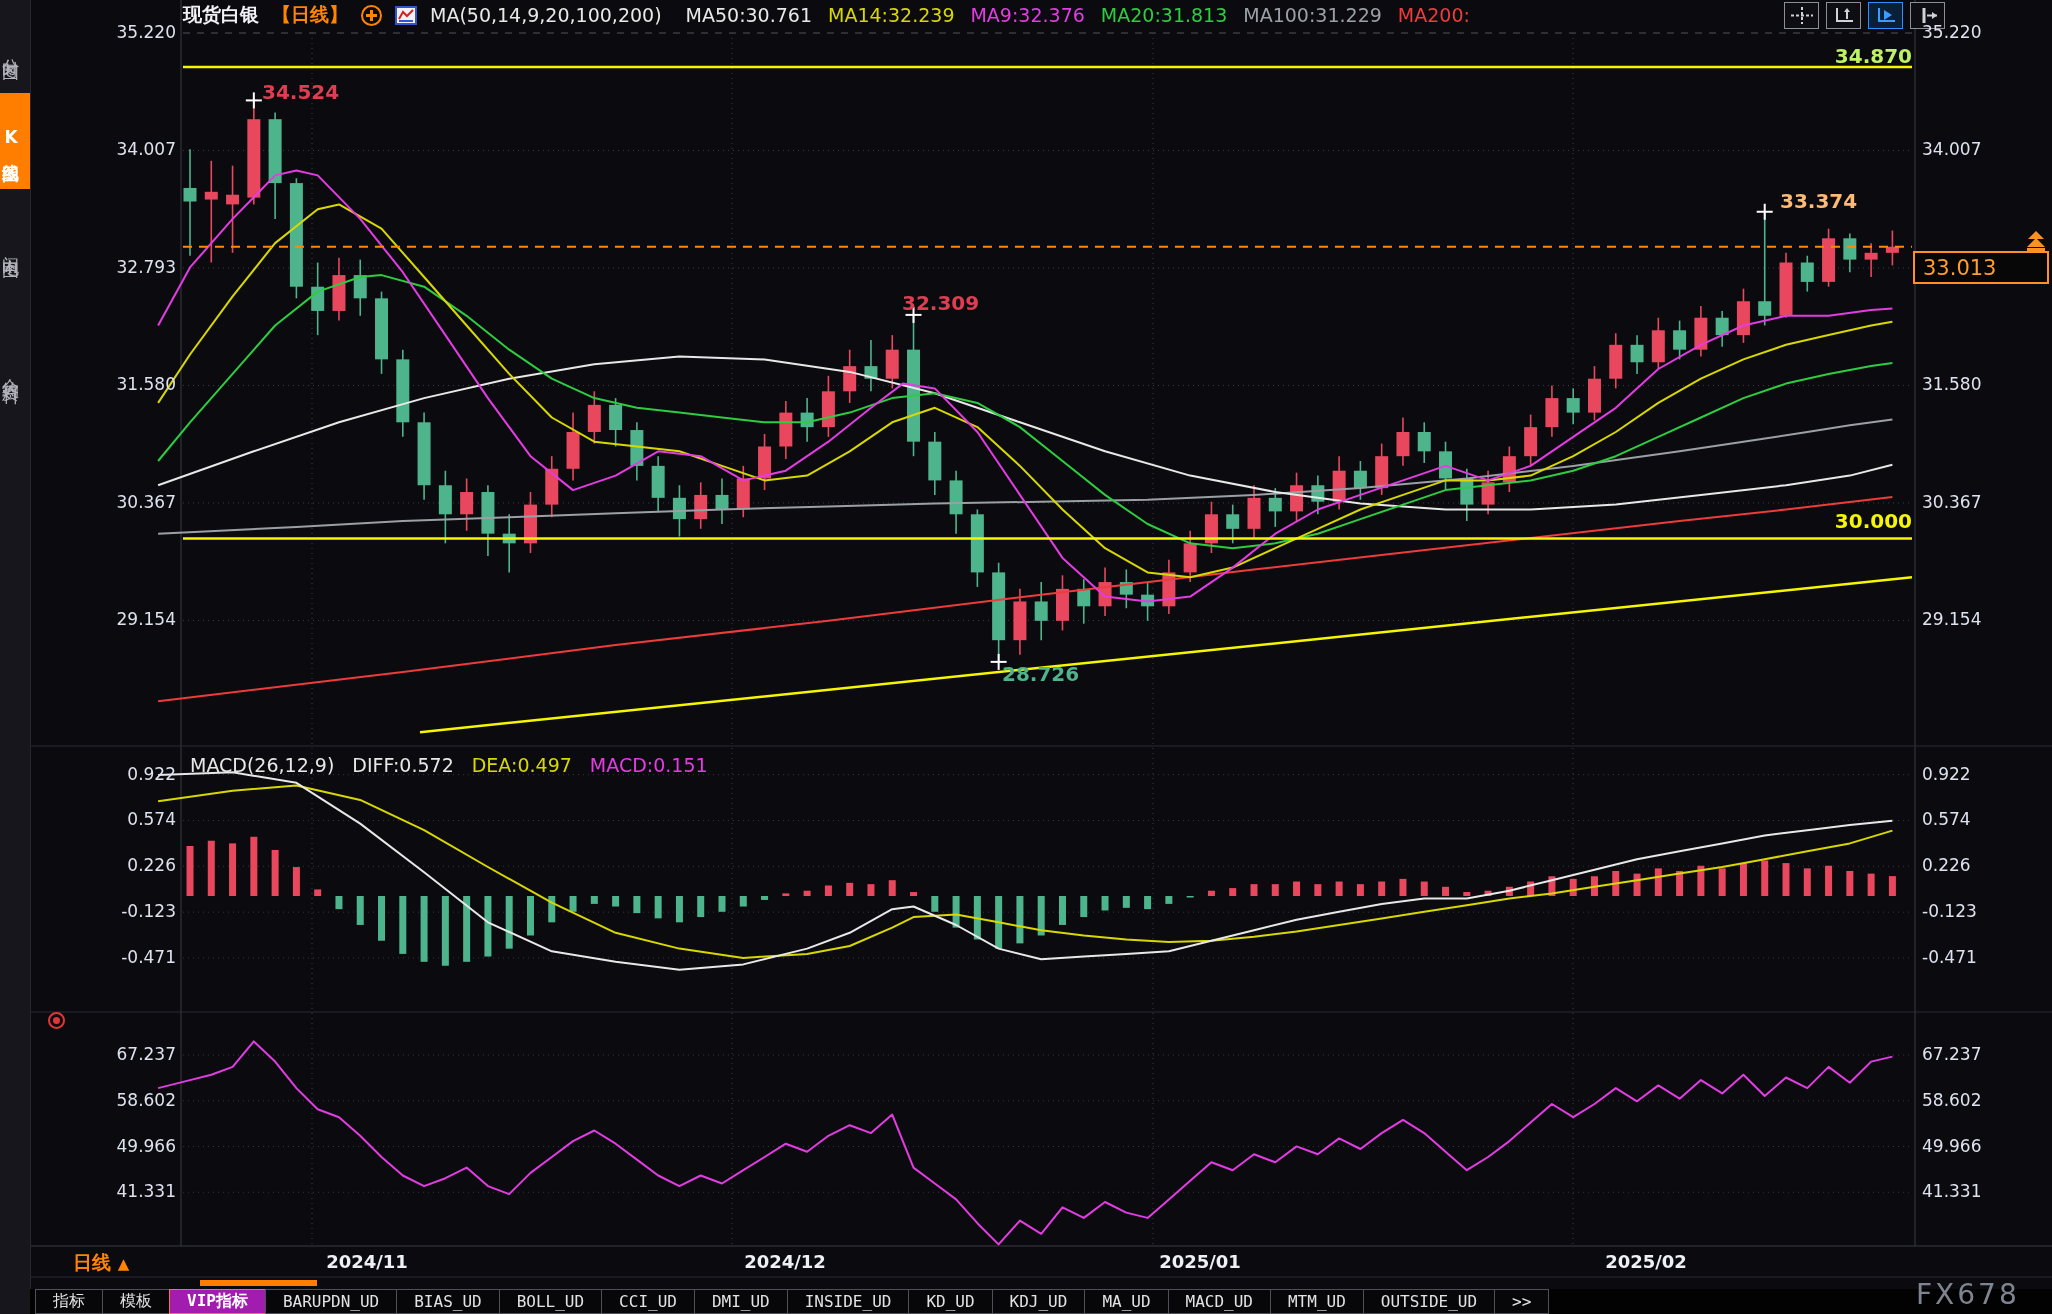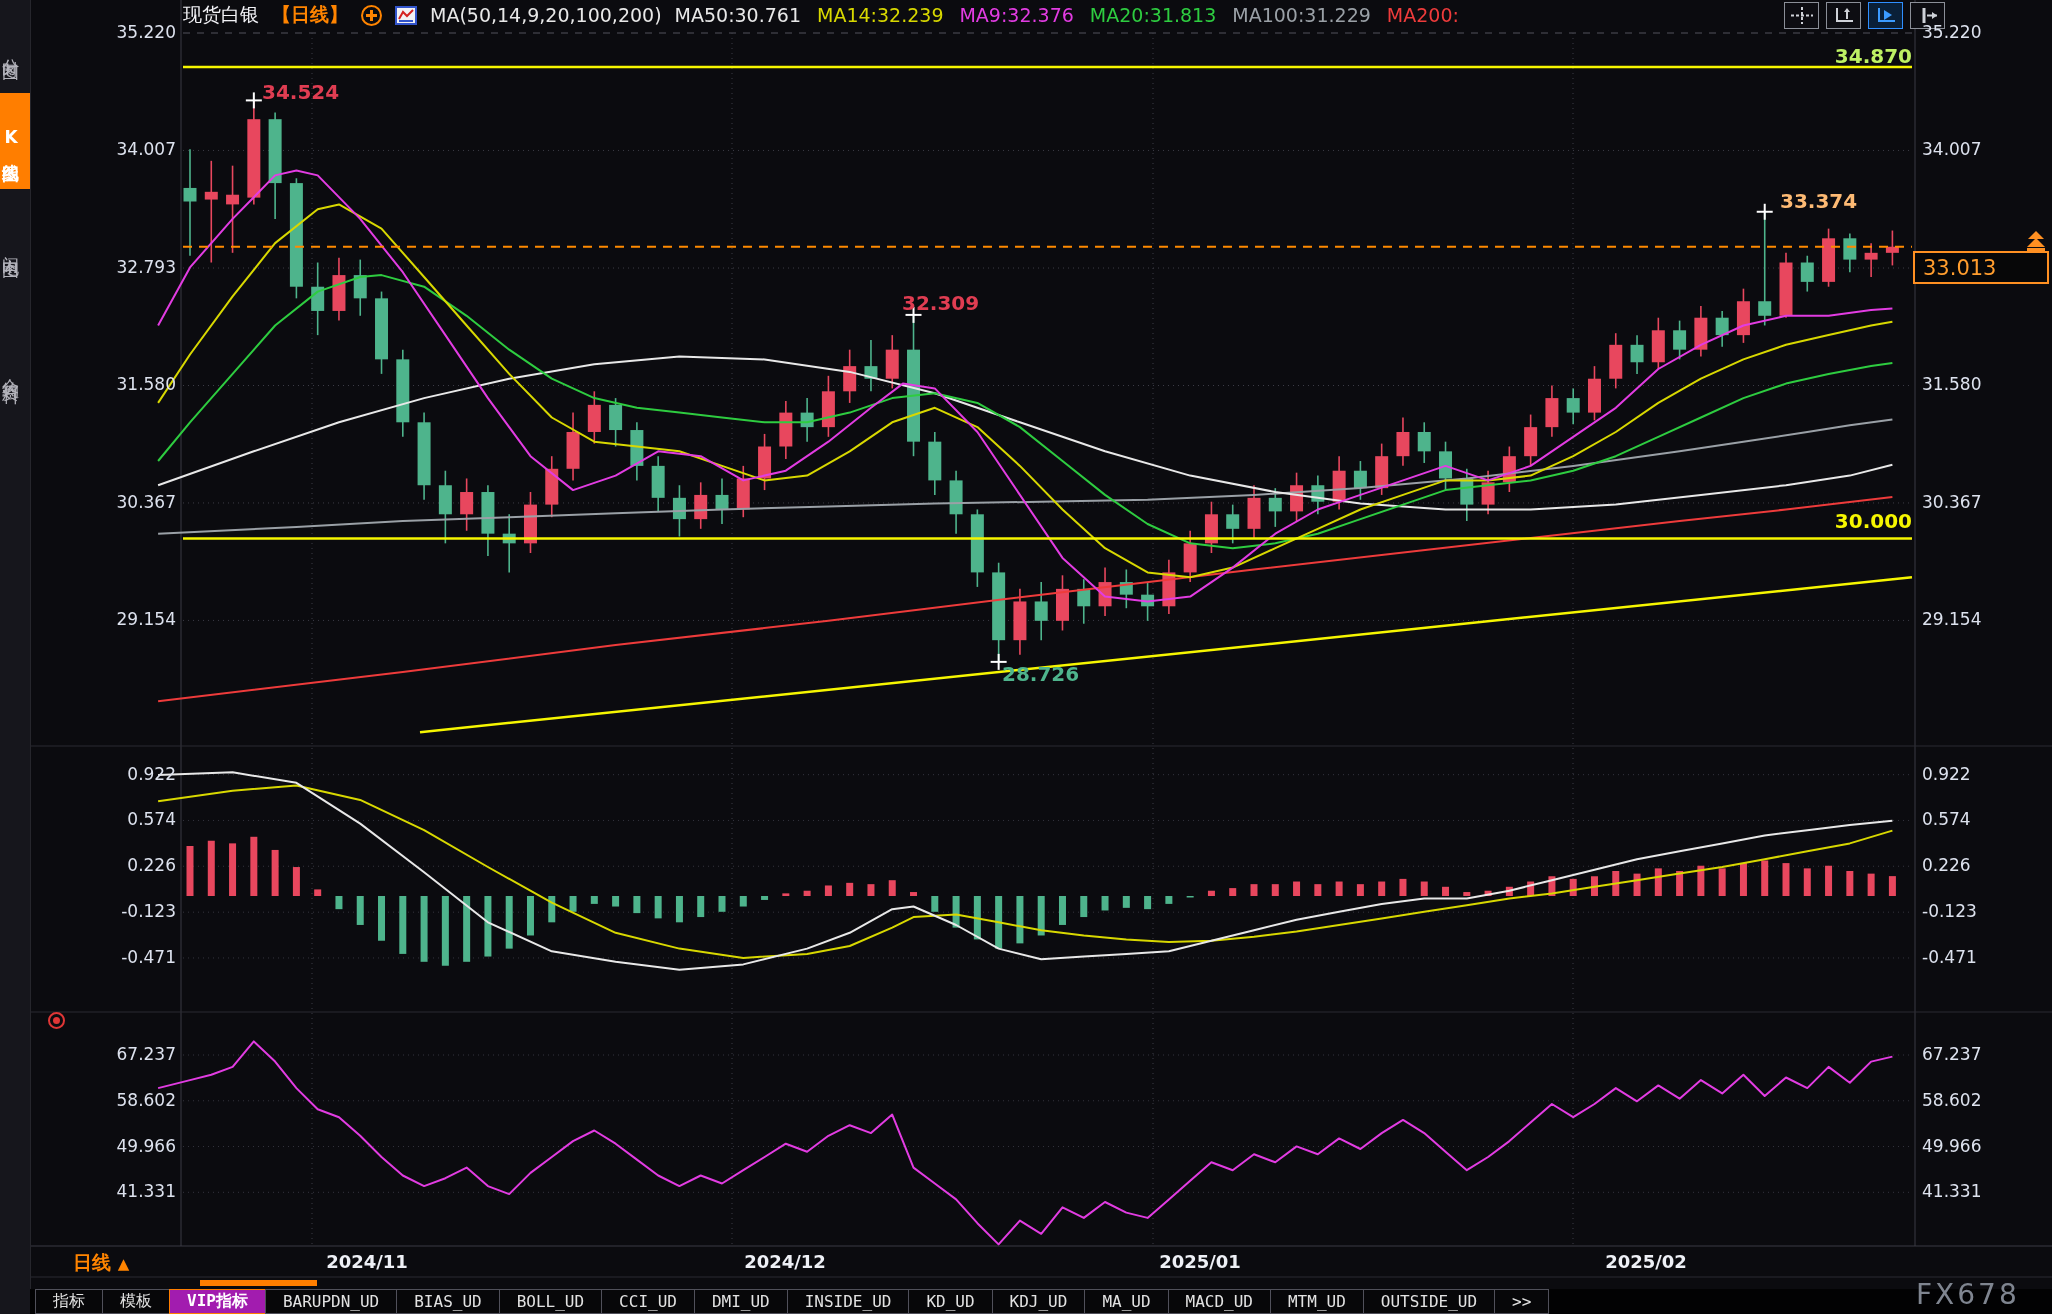--- a/index.html
+++ b/index.html
@@ -6,21 +6,21 @@
   #root{position:relative;width:2052px;height:1314px;background:#0b0b0f;overflow:hidden;
         font-family:"DejaVu Sans","Liberation Sans",sans-serif;color:#e8e8ee;}
   #chart-svg{position:absolute;left:0;top:0;}
   
   #sidebar{position:absolute;left:0;top:0;width:30px;height:1314px;background:#16161c;border-right:1px solid #26262c;}
   .side-item{position:absolute;left:0;width:30px;writing-mode:vertical-lr;text-orientation:upright;
              text-align:center;font-size:17px;letter-spacing:3px;color:#b4b4bc;cursor:pointer;}
   .side-item.active{background:#ff7e00;color:#ffffff;font-weight:bold;}
   
   #header{position:absolute;left:183px;top:2px;height:26px;display:flex;align-items:center;gap:13px;font-size:19px;white-space:nowrap;}
-  .h-symbol{font-weight:normal;color:#f2f2f6;}
+  .h-symbol{font-weight:bold;color:#f2f2f6;}
   .h-period{font-weight:bold;color:#ff8400;}
   .c-white{color:#e8e8e8;} .c-yellow{color:#d8d800;} .c-magenta{color:#e23ce2;}
   .plus-circle{display:inline-block;width:17px;height:17px;border:2px solid #ff8400;border-radius:50%;position:relative;}
   .plus-circle:before{content:"";position:absolute;left:7px;top:3px;width:3px;height:11px;background:#ff8400;}
   .plus-circle:after{content:"";position:absolute;left:3px;top:7px;width:11px;height:3px;background:#ff8400;}
   #toolbar{position:absolute;left:1784px;top:2px;display:flex;gap:7px;}
   .tool-btn{width:33px;height:25px;border:1px solid #8b8f98;background:#0d0d12;display:flex;align-items:center;justify-content:center;cursor:pointer;}
   .tool-btn.active{border:1px solid #2f8fff;background:#0a2038;}
   
   .axis-label{position:absolute;font-size:17px;color:#dde2ee;white-space:nowrap;}
@@ -370,21 +370,21 @@
     <span class="h-period">【日线】</span>
     <span class="plus-circle"></span>
     <span style="display:inline-flex;">
       <svg width="22" height="19" viewBox="0 0 22 19">
           <rect x="1" y="1" width="20" height="17" fill="#f2f2f6" stroke="#3355cc" stroke-width="2"></rect>
           <polyline points="4,13 8,6 12,10 18,4" fill="none" stroke="#d42222" stroke-width="2"></polyline>
           <line x1="4" y1="15" x2="18" y2="15" stroke="#3355cc" stroke-width="2"></line>
         </svg>
     </span>
     <span class="c-white">MA(50,14,9,20,100,200)</span>
-    <span id="ma-legend" style="display:inline-flex;gap:16px;">
+    <span id="ma-legend" style="display:inline-flex;gap:16px;margin-left:11px;">
         <span style="color: rgb(232, 232, 232);">MA50:30.761</span>
         <span style="color: rgb(216, 216, 0);">MA14:32.239</span>
         <span style="color: rgb(226, 60, 226);">MA9:32.376</span>
         <span style="color: rgb(46, 204, 64);">MA20:31.813</span>
         <span style="color: rgb(154, 160, 166);">MA100:31.229</span>
         <span style="color: rgb(238, 59, 59);">MA200:</span>
       </span>
   </div>
 
   <div id="toolbar">
@@ -444,20 +444,26 @@
       <div class="axis-label axis-left" style="top: 1044px;">67.237</div>
       <div class="axis-label axis-right" style="top: 1044px;">67.237</div>
       <div class="axis-label axis-left" style="top: 1089.77px;">58.602</div>
       <div class="axis-label axis-right" style="top: 1089.77px;">58.602</div>
       <div class="axis-label axis-left" style="top: 1135.54px;">49.966</div>
       <div class="axis-label axis-right" style="top: 1135.54px;">49.966</div>
       <div class="axis-label axis-left" style="top: 1181.3px;">41.331</div>
       <div class="axis-label axis-right" style="top: 1181.3px;">41.331</div>
     </div>
 
+  <div class="panel-header" style="top:754px;">
+    <span class="c-white">MACD(26,12,9)</span>
+    <span class="c-white">DIFF:0.572</span>
+    <span class="c-yellow">DEA:0.497</span>
+    <span class="c-magenta">MACD:0.151</span>
+  </div>
 
 
   <div id="record-icon"></div>
 
   <div id="annotation-layer">
       <div class="annot" style="color: rgb(224, 61, 82); top: 80px; left: 262px;">34.524</div>
       <div class="annot" style="color: rgb(224, 61, 82); top: 291px; left: 902px;">32.309</div>
       <div class="annot" style="color: #fdba74; top: 189px; left: 1780px; text-align: center;">33.374</div>
       <div class="annot" style="color: rgb(78, 180, 140); top: 662px; left: 1002px;">28.726</div>
       <div class="annot" style="color: #bef264; top: 44px; right: 140px; text-align: right;">34.870</div>

